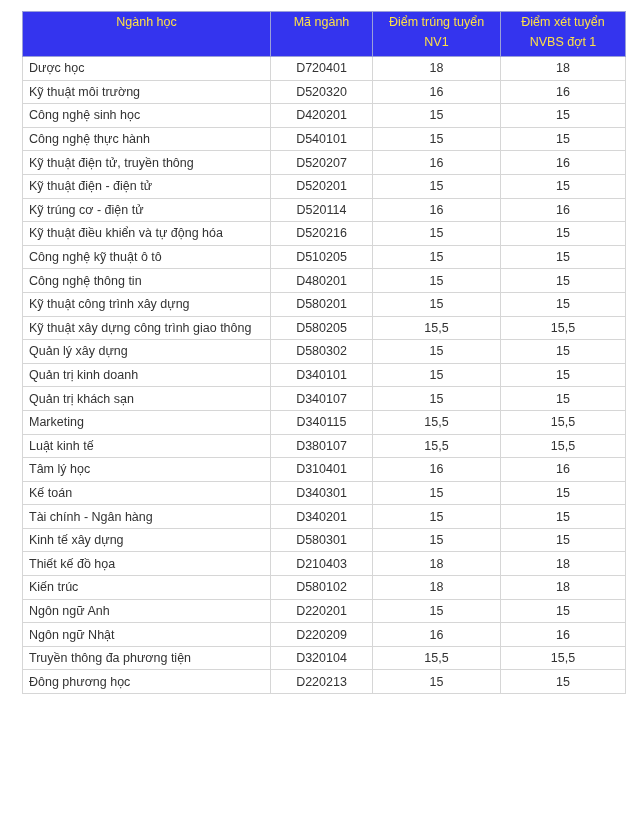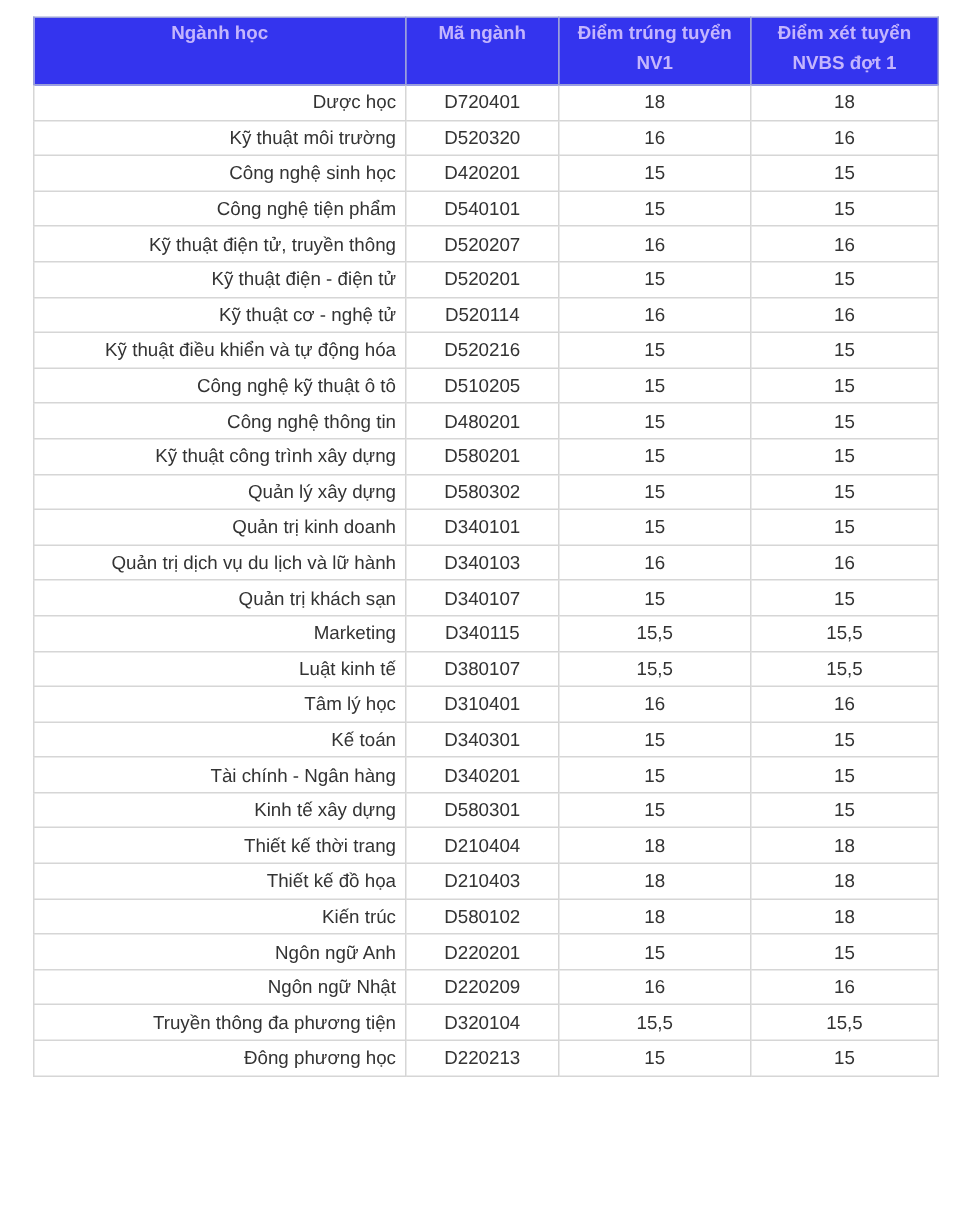--- a/index.html
+++ b/index.html
@@ -10,41 +10,41 @@
       width: 603px;
       table-layout: fixed;
       font-family: "Liberation Sans", sans-serif;
     }
     col.c1 { width: 248px; }
     col.c2 { width: 102px; }
     col.c3 { width: 128px; }
     col.c4 { width: 125px; }
     th {
       background: #3434ee;
-      color: #c4b5fd;
-      font-weight: bold;
+      color: #fde047;
+      font-weight: normal;
       font-size: 12.5px;
       line-height: 20px;
       height: 44px;
       padding: 0 4px;
       border: 1px solid #9aa0d8;
       vertical-align: top;
       text-align: center;
     }
     th .line { display: block; }
     td {
       font-size: 12.5px;
       color: #333333;
       height: 22.6px;
       padding: 0 6px;
       border: 1px solid #d6d6d6;
       white-space: nowrap;
       overflow: hidden;
     }
-    td.name { text-align: right; }
+    td.name { text-align: left; }
     td.code, td.nv1, td.nvbs { text-align: center; }
   </style>
 </head>
 <body>
 
 <div class="wrap">
   <table>
     <colgroup>
       <col class="c1">
         <col class="c2">
@@ -82,39 +82,39 @@
           <td class="nv1">16</td>
           <td class="nvbs">16</td>
         </tr>
         <tr>
           <td class="name">Công nghệ sinh học</td>
           <td class="code">D420201</td>
           <td class="nv1">15</td>
           <td class="nvbs">15</td>
         </tr>
         <tr>
-          <td class="name">Công nghệ tiện phẩm</td>
+          <td class="name">Công nghệ thực hành</td>
           <td class="code">D540101</td>
           <td class="nv1">15</td>
           <td class="nvbs">15</td>
         </tr>
         <tr>
           <td class="name">Kỹ thuật điện tử, truyền thông</td>
           <td class="code">D520207</td>
           <td class="nv1">16</td>
           <td class="nvbs">16</td>
         </tr>
         <tr>
           <td class="name">Kỹ thuật điện - điện tử</td>
           <td class="code">D520201</td>
           <td class="nv1">15</td>
           <td class="nvbs">15</td>
         </tr>
         <tr>
-          <td class="name">Kỹ thuật cơ - nghệ tử</td>
+          <td class="name">Kỹ trúng cơ - điện tử</td>
           <td class="code">D520114</td>
           <td class="nv1">16</td>
           <td class="nvbs">16</td>
         </tr>
         <tr>
           <td class="name">Kỹ thuật điều khiển và tự động hóa</td>
           <td class="code">D520216</td>
           <td class="nv1">15</td>
           <td class="nvbs">15</td>
         </tr>
@@ -130,38 +130,38 @@
           <td class="nv1">15</td>
           <td class="nvbs">15</td>
         </tr>
         <tr>
           <td class="name">Kỹ thuật công trình xây dựng</td>
           <td class="code">D580201</td>
           <td class="nv1">15</td>
           <td class="nvbs">15</td>
         </tr>
         <tr>
+          <td class="name">Kỹ thuật xây dựng công trình giao thông</td>
+          <td class="code">D580205</td>
+          <td class="nv1">15,5</td>
+          <td class="nvbs">15,5</td>
+        </tr>
+        <tr>
           <td class="name">Quản lý xây dựng</td>
           <td class="code">D580302</td>
           <td class="nv1">15</td>
           <td class="nvbs">15</td>
         </tr>
         <tr>
           <td class="name">Quản trị kinh doanh</td>
           <td class="code">D340101</td>
           <td class="nv1">15</td>
           <td class="nvbs">15</td>
         </tr>
         <tr>
-          <td class="name">Quản trị dịch vụ du lịch và lữ hành</td>
-          <td class="code">D340103</td>
-          <td class="nv1">16</td>
-          <td class="nvbs">16</td>
-        </tr>
-        <tr>
           <td class="name">Quản trị khách sạn</td>
           <td class="code">D340107</td>
           <td class="nv1">15</td>
           <td class="nvbs">15</td>
         </tr>
         <tr>
           <td class="name">Marketing</td>
           <td class="code">D340115</td>
           <td class="nv1">15,5</td>
           <td class="nvbs">15,5</td>
@@ -188,26 +188,20 @@
           <td class="name">Tài chính - Ngân hàng</td>
           <td class="code">D340201</td>
           <td class="nv1">15</td>
           <td class="nvbs">15</td>
         </tr>
         <tr>
           <td class="name">Kinh tế xây dựng</td>
           <td class="code">D580301</td>
           <td class="nv1">15</td>
           <td class="nvbs">15</td>
-        </tr>
-        <tr>
-          <td class="name">Thiết kế thời trang</td>
-          <td class="code">D210404</td>
-          <td class="nv1">18</td>
-          <td class="nvbs">18</td>
         </tr>
         <tr>
           <td class="name">Thiết kế đồ họa</td>
           <td class="code">D210403</td>
           <td class="nv1">18</td>
           <td class="nvbs">18</td>
         </tr>
         <tr>
           <td class="name">Kiến trúc</td>
           <td class="code">D580102</td>

